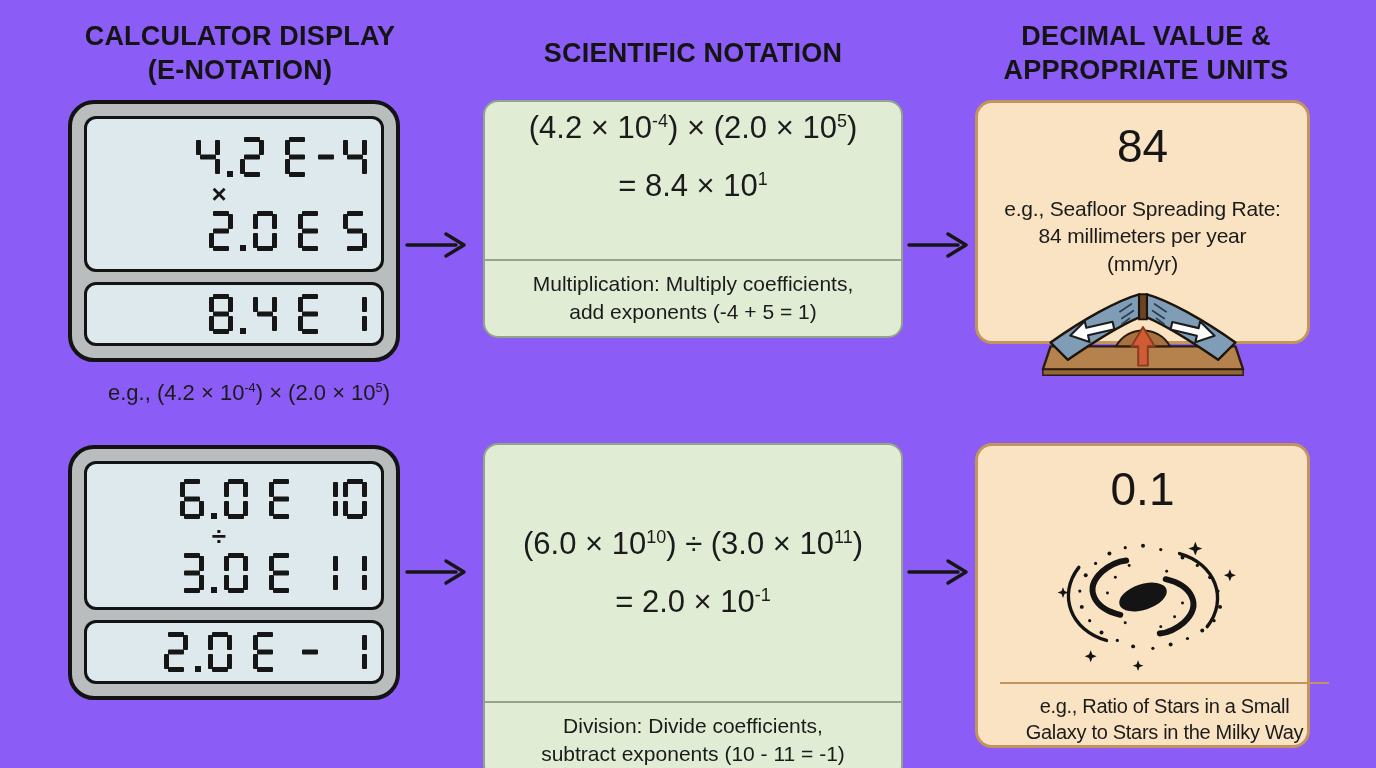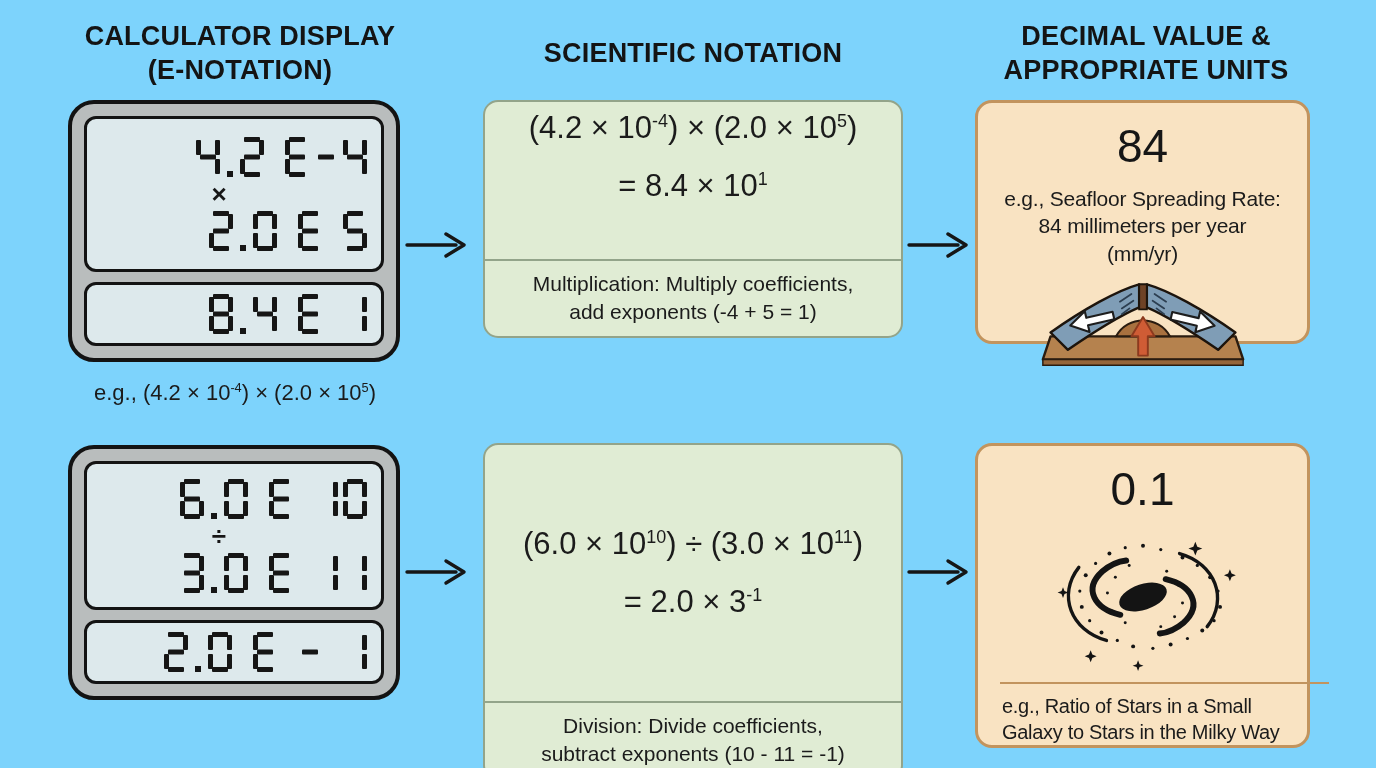--- a/index.html
+++ b/index.html
@@ -1,61 +1,61 @@
 <!DOCTYPE html>
 <html><head>
 <meta charset="utf-8">
 <style>
   html,body{margin:0;padding:0;background:#e8e7e4;}
   body{font-family:"Liberation Sans",sans-serif;color:#1b1b1b;}
-  .canvas{position:relative;width:1376px;height:768px;background:#7dd3fc;overflow:hidden;}
+  .canvas{position:relative;width:1376px;height:768px;background:#8b5cf6;overflow:hidden;}
 
   .hdr{position:absolute;text-align:center;font-weight:700;font-size:27px;line-height:1.25;
        white-space:pre-line;letter-spacing:.2px;color:#141414;}
   #hdr1{left:40px;top:20px;width:400px;}
   #hdr2{left:483px;top:37px;width:420px;}
   #hdr3{left:963px;top:20px;width:366px;}
 
   
   .calc{position:absolute;left:68px;width:332px;background:#b9bdbd;border:4px solid #131313;
         border-radius:26px;padding:12px;box-sizing:border-box;display:flex;flex-direction:column;gap:10px;}
   #calc1{top:100px;height:262px;}
   #calc2{top:445px;height:255px;}
   .lcd{background:#dde9ec;border:3px solid #131313;border-radius:12px;box-sizing:border-box;}
   .lcd-top{flex:1;display:flex;flex-direction:column;justify-content:center;padding:4px 14px;}
   .lcd-res{height:64px;display:flex;align-items:center;justify-content:flex-end;padding:0 14px;}
   .lcd-line{display:flex;justify-content:flex-end;align-items:flex-end;}
   .lcd-line svg{margin-left:5px;display:block;}
   .lcd-gap{display:inline-block;width:16px;}
   .lcd-op{align-self:center;font-weight:700;font-size:26px;line-height:1;margin:4px 30px 4px 0;color:#161616;}
 
-  .caption{position:absolute;left:30px;width:410px;text-align:center;font-size:22px;color:#1b1b1b;}
+  .caption{position:absolute;left:44px;width:410px;text-align:center;font-size:22px;color:#1b1b1b;}
   #cap1{top:380px;}
   #cap2{top:723px;}
 
   
   .gbox{position:absolute;left:483px;width:420px;background:#e0ecd4;border:2.5px solid #93a48a;
         border-radius:15px;box-sizing:border-box;display:flex;flex-direction:column;}
   #g1{top:100px;height:238px;gap:48px;}
   #g2{top:443px;height:337px;}
   .gmain{flex:1;display:flex;flex-direction:column;justify-content:center;align-items:center;gap:22px;padding:0 8px;}
   .gexpr,.gres{font-size:31px;white-space:nowrap;}
   .gfoot{border-top:2px solid #93a48a;padding:9px 16px 11px;text-align:center;font-size:21px;
          line-height:1.3;white-space:pre-line;}
 
   
   .obox{position:absolute;left:975px;width:335px;background:#f9e3c2;border:3px solid #c2945e;
         border-radius:17px;box-sizing:border-box;display:flex;flex-direction:column;align-items:center;}
   #o1{top:100px;height:244px;}
   #o2{top:443px;height:305px;}
   .oval{font-size:46px;margin-top:16px;color:#161616;}
-  .odesc{margin-top:12px;text-align:center;font-size:21px;line-height:1.3;letter-spacing:-.2px;white-space:pre-line;}
+  .odesc{margin-top:22px;text-align:center;font-size:21px;line-height:1.3;letter-spacing:-.2px;white-space:pre-line;}
   .oillo{margin-top:auto;margin-bottom:10px;}
   .ogal{margin:2px 0;}
-  .ofoot{width:100%;border-top:2px solid #c2945e;margin-top:auto;padding:9px 2px 11px;text-align:left;
+  .ofoot{width:100%;border-top:2px solid #c2945e;margin-top:auto;padding:9px 2px 11px;text-align:center;
          font-size:20px;line-height:1.3;letter-spacing:-.3px;white-space:pre-line;box-sizing:border-box;margin-left:44px;}
 
   .arrow{position:absolute;width:66px;height:32px;}
   #a1{left:404px;top:229px;} #a2{left:906px;top:229px;}
   #a3{left:404px;top:556px;} #a4{left:906px;top:556px;}
 
   sup{font-size:58%;line-height:0;}
 </style>
 </head>
 <body>
@@ -367,21 +367,21 @@
 
   <div class="arrow" id="a3">
     <svg width="66" height="32" viewBox="0 0 66 32">
         <path d="M3,16 L52,16 M42,5 L60,16 L42,27" fill="none" stroke="#161616" stroke-width="3.4" stroke-linecap="round" stroke-linejoin="round"></path>
       </svg>
   </div>
 
   <div class="gbox" id="g2">
     <div class="gmain">
       <div class="gexpr"><span>(6.0 × 10</span><sup>10</sup><span>) ÷ (3.0 × 10</span><sup>11</sup><span>)</span></div>
-      <div class="gres"><span>= 2.0 × 3</span><sup>-1</sup></div>
+      <div class="gres"><span>= 2.0 × 10</span><sup>-1</sup></div>
     </div>
     <div class="gfoot">Division: Divide coefficients,
 subtract exponents (10 - 11 = -1)</div>
   </div>
 
   <div class="arrow" id="a4">
     <svg width="66" height="32" viewBox="0 0 66 32">
         <path d="M3,16 L52,16 M42,5 L60,16 L42,27" fill="none" stroke="#161616" stroke-width="3.4" stroke-linecap="round" stroke-linejoin="round"></path>
       </svg>
   </div>

